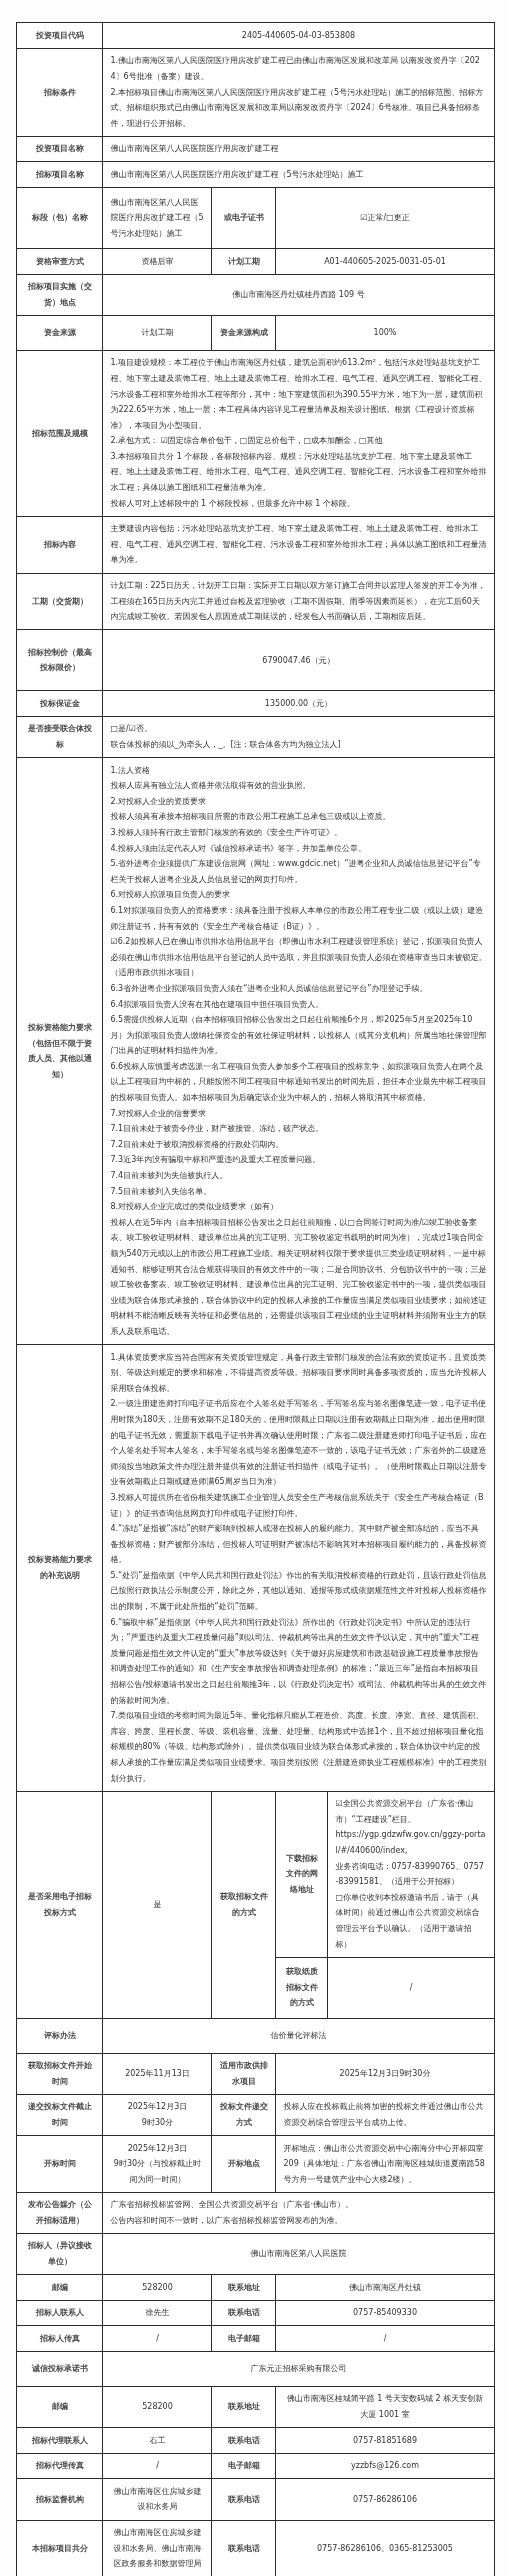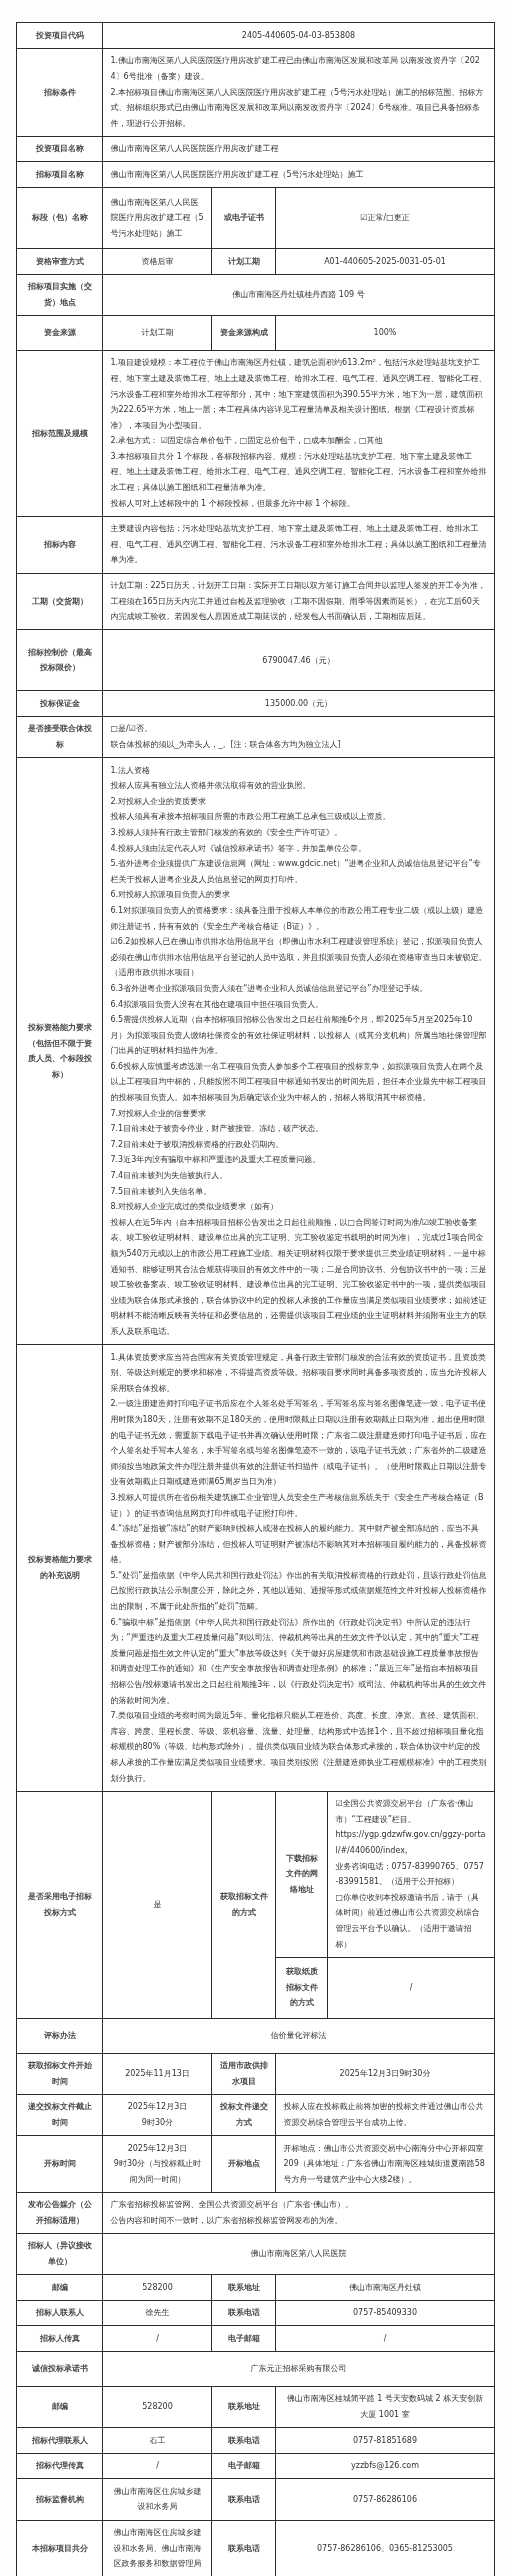--- a/index.html
+++ b/index.html
@@ -118,21 +118,21 @@
       <tr class="h40">
         <td class="lbl">投标保证金</td>
         <td class="ctr" colspan="4">135000.00（元）</td>
       </tr>
       <tr>
         <td class="lbl">是否接受联合体投标</td>
         <td class="txt" colspan="4">□是/☑否。
 联合体投标的须以_为牵头人，_。[注：联合体各方均为独立法人]</td>
       </tr>
       <tr>
-        <td class="lbl">投标资格能力要求（包括但不限于资质人员、个标段投标）</td>
+        <td class="lbl">投标资格能力要求（包括但不限于资质人员、其他以通知）</td>
         <td class="txt" colspan="4">1.法人资格
 投标人应具有独立法人资格并依法取得有效的营业执照。
 2.对投标人企业的资质要求
 投标人须具有承接本招标项目所需的市政公用工程施工总承包三级或以上资质。
 3.投标人须持有行政主管部门核发的有效的《安全生产许可证》。
 4.投标人须由法定代表人对《诚信投标承诺书》签字，并加盖单位公章。
 5.省外进粤企业须提供广东建设信息网（网址：www.gdcic.net）“进粤企业和人员诚信信息登记平台”专栏关于投标人进粤企业及人员信息登记的网页打印件。
 6.对投标人拟派项目负责人的要求
 6.1对拟派项目负责人的资格要求：须具备注册于投标人本单位的市政公用工程专业二级（或以上级）建造师注册证书，持有有效的《安全生产考核合格证（B证）》。
 ☑6.2如投标人已在佛山市供排水信用信息平台（即佛山市水利工程建设管理系统）登记，拟派项目负责人必须在佛山市供排水信用信息平台登记的人员中选取，并且拟派项目负责人必须在资格审查当日未被锁定。（适用市政供排水项目）

